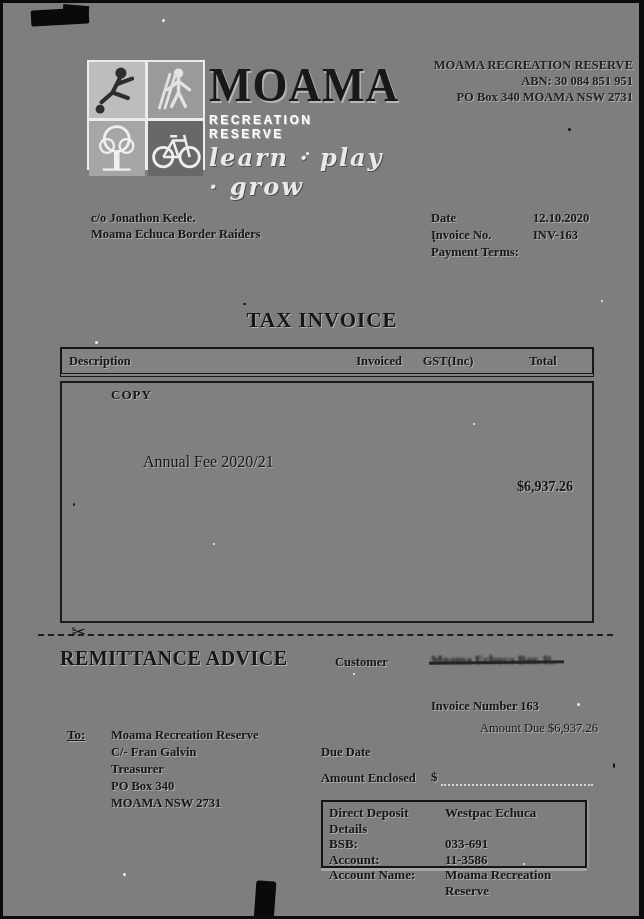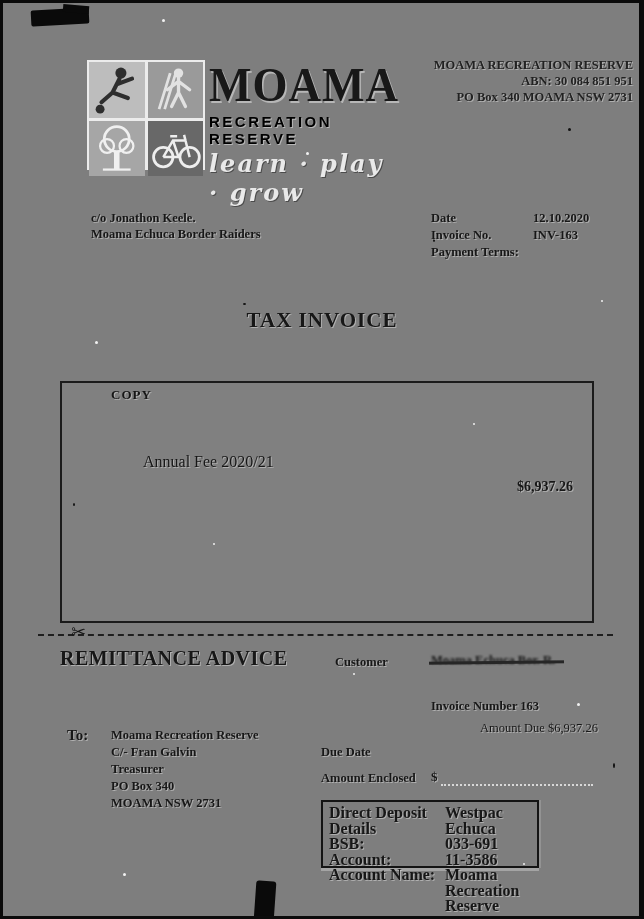--- a/index.html
+++ b/index.html
@@ -32,21 +32,21 @@
   .tile4{background:#686868;}
   .logo-wordmark{left:206px;top:56px;width:180px;}
   .logo-name{
     font-family:"Liberation Serif",serif;font-weight:900;
     font-size:45px;line-height:48px;letter-spacing:1px;
     color:#181818;transform:scaleY(1.08);transform-origin:top left;
     text-shadow:1.5px 1.5px 0 rgba(240,240,240,.5);
   }
   .logo-sub{
     font-family:"Liberation Sans",sans-serif;font-weight:bold;
-    font-size:15px;letter-spacing:2.5px;color:#000000;margin-top:6px;
+    font-size:12px;letter-spacing:2.5px;color:#ffffff;margin-top:6px;
     text-shadow:1px 1px 0 rgba(240,240,240,.5);
   }
   .logo-tagline{
     font-family:"DejaVu Serif",serif;font-style:italic;font-weight:bold;
     font-size:24px;color:#e9e9e9;margin-top:2px;letter-spacing:2px;
     text-shadow:1px 1px 0 #4c4c4c;
   }
 
   
   .org-address{right:8px;top:54px;text-align:right;font-size:12.5px;line-height:16px;font-weight:bold;color:#222;}
@@ -84,34 +84,34 @@
   .scissors{left:68px;top:618px;font-size:18px;color:#151515;font-family:"DejaVu Sans",sans-serif;}
 
   
   .remit-title{left:57px;top:644px;font-size:20px;font-weight:bold;letter-spacing:.5px;}
   .remit-label{font-size:12.5px;font-weight:bold;}
   .customer-label{left:332px;top:652px;}
   .customer-value{left:428px;top:650px;font-size:12.5px;font-weight:bold;filter:blur(1.2px);}
   .customer-strike{left:426px;top:658px;width:135px;height:3px;background:#262626;filter:blur(.6px);transform:rotate(-.6deg);}
   .invoice-number-line{left:428px;top:696px;font-size:12.5px;font-weight:bold;}
   .amount-due-line{left:340px;top:718px;width:255px;text-align:right;font-size:12.5px;font-weight:normal;}
-  .to-label{left:64px;top:724px;font-size:15px;font-weight:bold;}
+  .to-label{left:64px;top:724px;font-size:13px;font-weight:bold;text-decoration:underline;}
   .to-lines{left:108px;top:724px;font-size:12.5px;line-height:17px;font-weight:bold;}
   .due-date-label{left:318px;top:742px;}
   .amount-enclosed-label{left:318px;top:768px;}
   .amount-enclosed-currency{left:428px;top:766px;font-size:13px;font-weight:bold;}
   .amount-enclosed-line{left:438px;top:781px;width:152px;border-bottom:2px dotted #d8d8d8;}
 
   
   .deposit-box{
-    left:318px;top:797px;width:218px;height:68px;
+    left:318px;top:797px;width:266px;height:68px;
     border:2px solid #141414;
     box-shadow:0 3px 0 rgba(235,235,235,.35), 2px 0 0 rgba(235,235,235,.2);
     padding:3px 0 0 6px;
-    font-size:16px;line-height:15.5px;font-weight:bold;
+    font-size:13px;line-height:15.5px;font-weight:bold;
   }
   .dep-row{display:flex;}
   .dep-label{width:116px;}
   .dep-value{flex:1;}
 
   
   .speck{position:absolute;border-radius:50%;}
   .sw{background:#f2f2f2;}
   .sb{background:#111;}
   .blob-tl{left:28px;top:6px;width:58px;height:16px;background:#0a0a0a;transform:rotate(-3deg);border-radius:2px;}
@@ -204,20 +204,26 @@
       <span class="meta-value">INV-163</span>
     </div>
     <div class="meta-row">
       <span class="meta-label">Payment Terms:</span>
       <span class="meta-value"></span>
     </div>
   </div>
 
   <div class="abs tax-title scantext">TAX INVOICE</div>
 
+  <div class="abs tbl-head scantext">
+    <span class="col-desc">Description</span>
+    <span class="col-invoiced">Invoiced</span>
+    <span class="col-gst">GST(Inc)</span>
+    <span class="col-total">Total</span>
+  </div>
 
   <div class="abs tbl-body"></div>
   <div class="abs copy-mark scantext">COPY</div>
   <div class="abs row-desc scantext">Annual Fee  2020/21</div>
   <div class="abs row-total scantext">$6,937.26</div>
 
   <div class="abs cut-line"></div>
   <div class="abs scissors">✂</div>
 
   <div class="abs remit-title scantext">REMITTANCE ADVICE</div>

